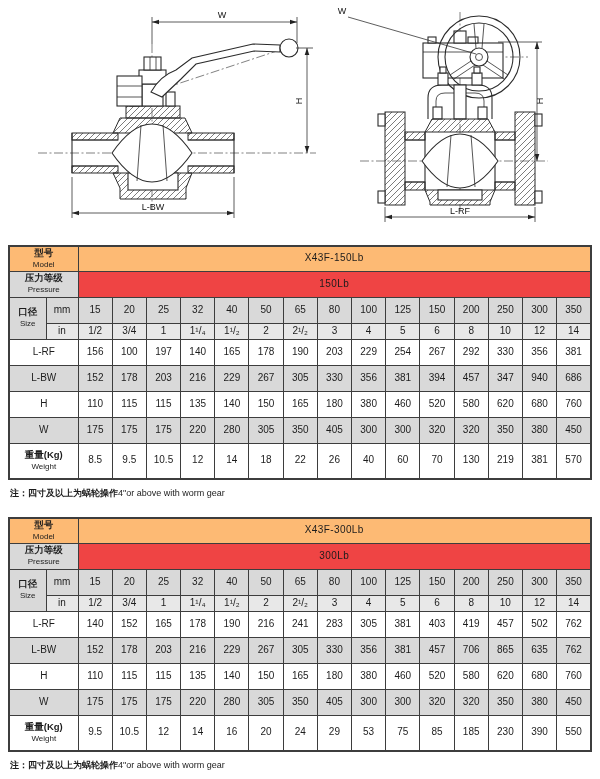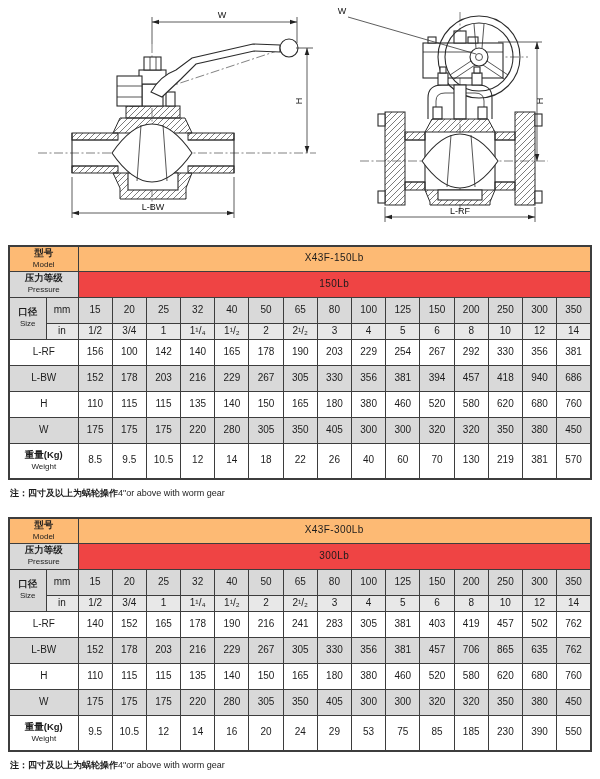--- a/index.html
+++ b/index.html
@@ -258,21 +258,21 @@
             <td>10</td>
             <td>12</td>
             <td>14</td>
           </tr>
       </tbody>
         <tbody class="rows">
           <tr>
             <td colspan="2" class="rowlabel"><span>L-RF</span></td>
             <td>156</td>
             <td>100</td>
-            <td>142</td>
+            <td>197</td>
             <td>140</td>
             <td>165</td>
             <td>178</td>
             <td>190</td>
             <td>203</td>
             <td>229</td>
             <td>254</td>
             <td>267</td>
             <td>292</td>
             <td>330</td>
@@ -286,21 +286,21 @@
             <td>203</td>
             <td>216</td>
             <td>229</td>
             <td>267</td>
             <td>305</td>
             <td>330</td>
             <td>356</td>
             <td>381</td>
             <td>394</td>
             <td>457</td>
-            <td>418</td>
+            <td>347</td>
             <td>940</td>
             <td>686</td>
           </tr>
           <tr>
             <td colspan="2" class="rowlabel"><span>H</span></td>
             <td>110</td>
             <td>115</td>
             <td>115</td>
             <td>135</td>
             <td>140</td>

